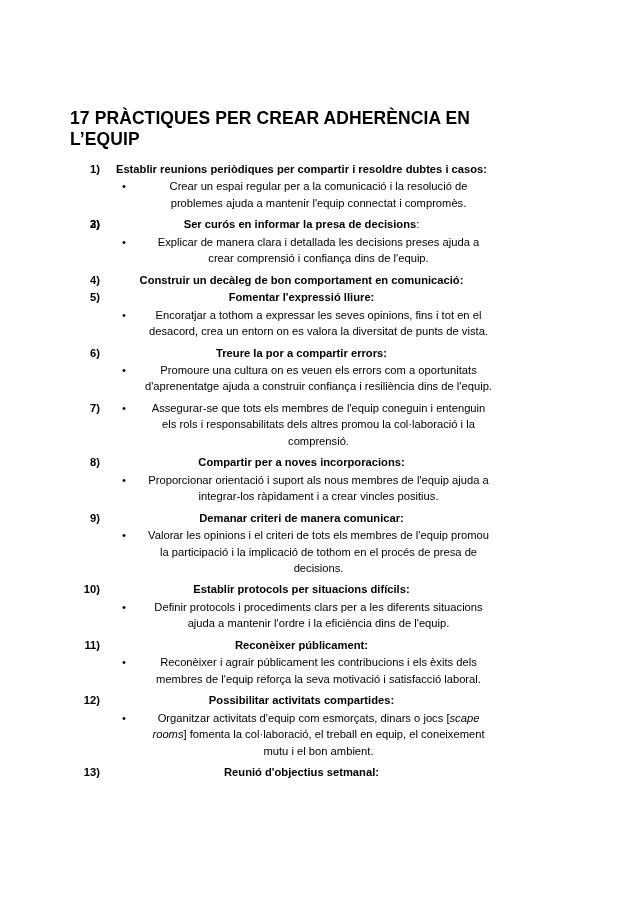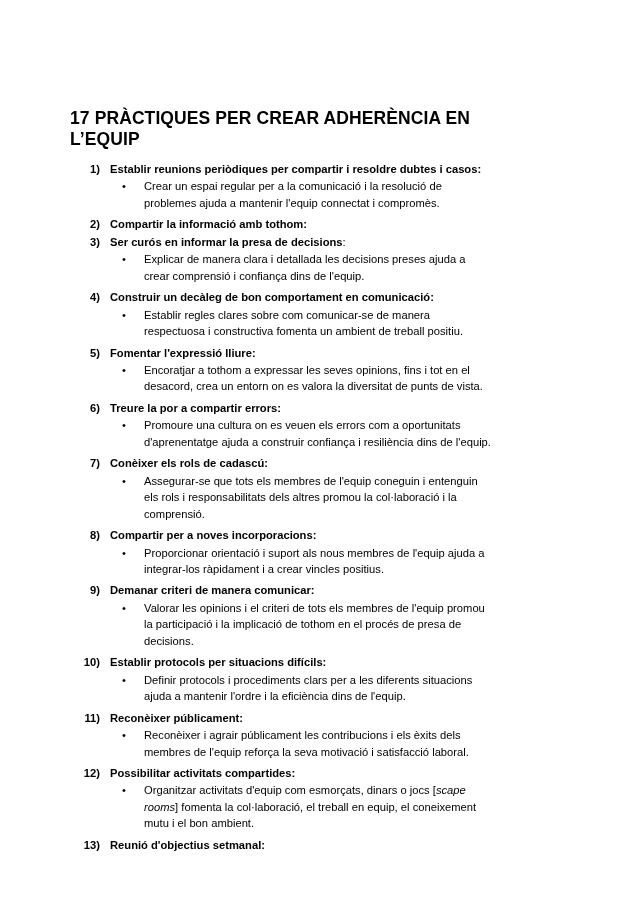--- a/index.html
+++ b/index.html
@@ -50,28 +50,30 @@
     line-height: 1.47;
   }
   .num.plain {
     font-weight: bold;
   }
   .item-heading {
     font-size: 11.2px;
     font-weight: bold;
     line-height: 1.47;
     margin: 0;
+    text-align: center;
   }
   .item-heading .reg {
     font-weight: normal;
   }
   ul.sub-list {
     list-style: none;
     margin: 1px 0 5px 0;
     padding: 0;
+    text-align: center;
   }
   ul.sub-list > li {
     position: relative;
     padding-left: 34px;
     font-size: 11.2px;
     line-height: 1.47;
     margin-bottom: 0;
   }
   ul.sub-list > li::before {
     content: "\2022";
@@ -100,41 +102,35 @@
       <div class="item-heading">Establir reunions periòdiques per compartir i resoldre dubtes i casos:</div>
       <ul class="sub-list">
         <li>
             <span class="sub-text">Crear un espai regular per a la comunicació i la resolució de problemes ajuda a mantenir l'equip connectat i compromès.</span>
           </li>
       </ul>
     </li>
 
     <li>
       <span class="num">2)</span>
-      <div class="item-heading">Compartir la informació amb tothom:</div>
     </li>
 
     <li>
       <span class="num">3)</span>
       <div class="item-heading"><span>Ser curós en informar la presa de decisions</span><span class="reg">:</span></div>
       <ul class="sub-list">
         <li>
             <span class="sub-text">Explicar de manera clara i detallada les decisions preses ajuda a crear comprensió i confiança dins de l'equip.</span>
           </li>
       </ul>
     </li>
 
     <li>
       <span class="num">4)</span>
       <div class="item-heading">Construir un decàleg de bon comportament en comunicació:</div>
-      <ul class="sub-list">
-        <li>
-            <span class="sub-text">Establir regles clares sobre com comunicar-se de manera respectuosa i constructiva fomenta un ambient de treball positiu.</span>
-          </li>
-      </ul>
     </li>
 
     <li>
       <span class="num">5)</span>
       <div class="item-heading">Fomentar l'expressió lliure:</div>
       <ul class="sub-list">
         <li>
             <span class="sub-text">Encoratjar a tothom a expressar les seves opinions, fins i tot en el desacord, crea un entorn on es valora la diversitat de punts de vista.</span>
           </li>
       </ul>
@@ -145,21 +141,20 @@
       <div class="item-heading">Treure la por a compartir errors:</div>
       <ul class="sub-list">
         <li>
             <span class="sub-text">Promoure una cultura on es veuen els errors com a oportunitats d'aprenentatge ajuda a construir confiança i resiliència dins de l'equip.</span>
           </li>
       </ul>
     </li>
 
     <li>
       <span class="num">7)</span>
-      <div class="item-heading">Conèixer els rols de cadascú:</div>
       <ul class="sub-list">
         <li>
             <span class="sub-text">Assegurar-se que tots els membres de l'equip coneguin i entenguin els rols i responsabilitats dels altres promou la col·laboració i la comprensió.</span>
           </li>
       </ul>
     </li>
 
     <li>
       <span class="num">8)</span>
       <div class="item-heading">Compartir per a noves incorporacions:</div>

